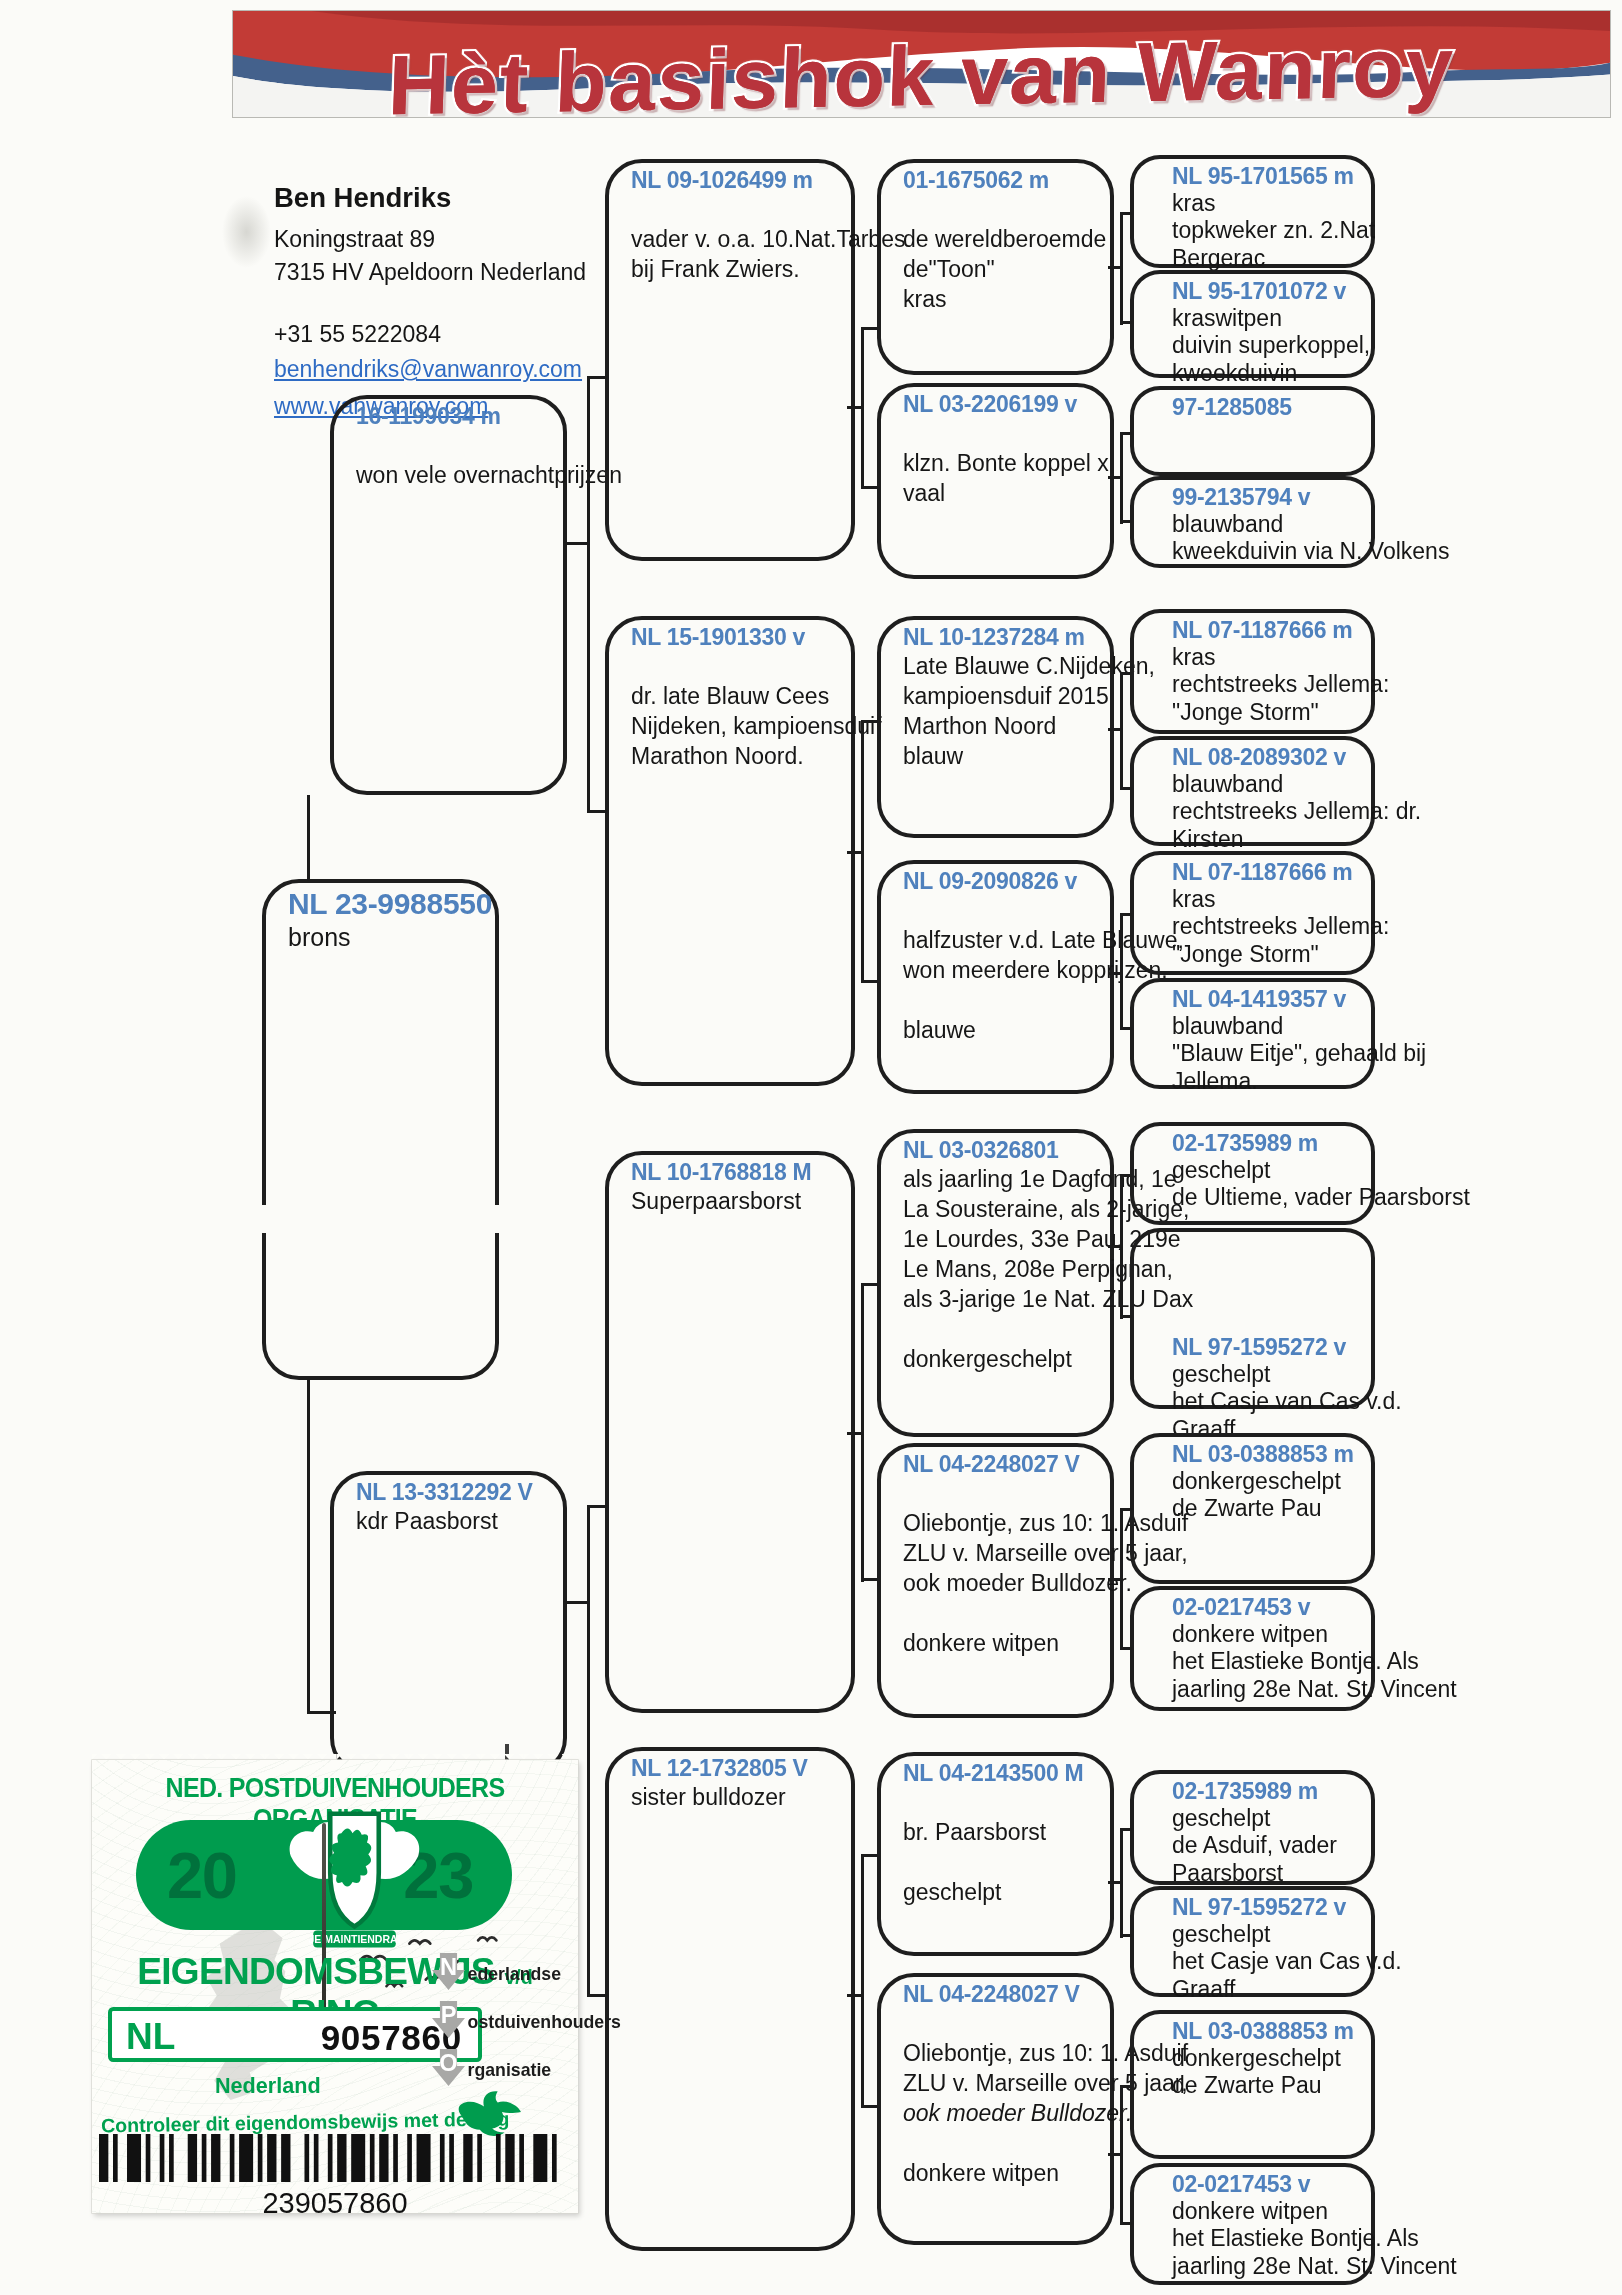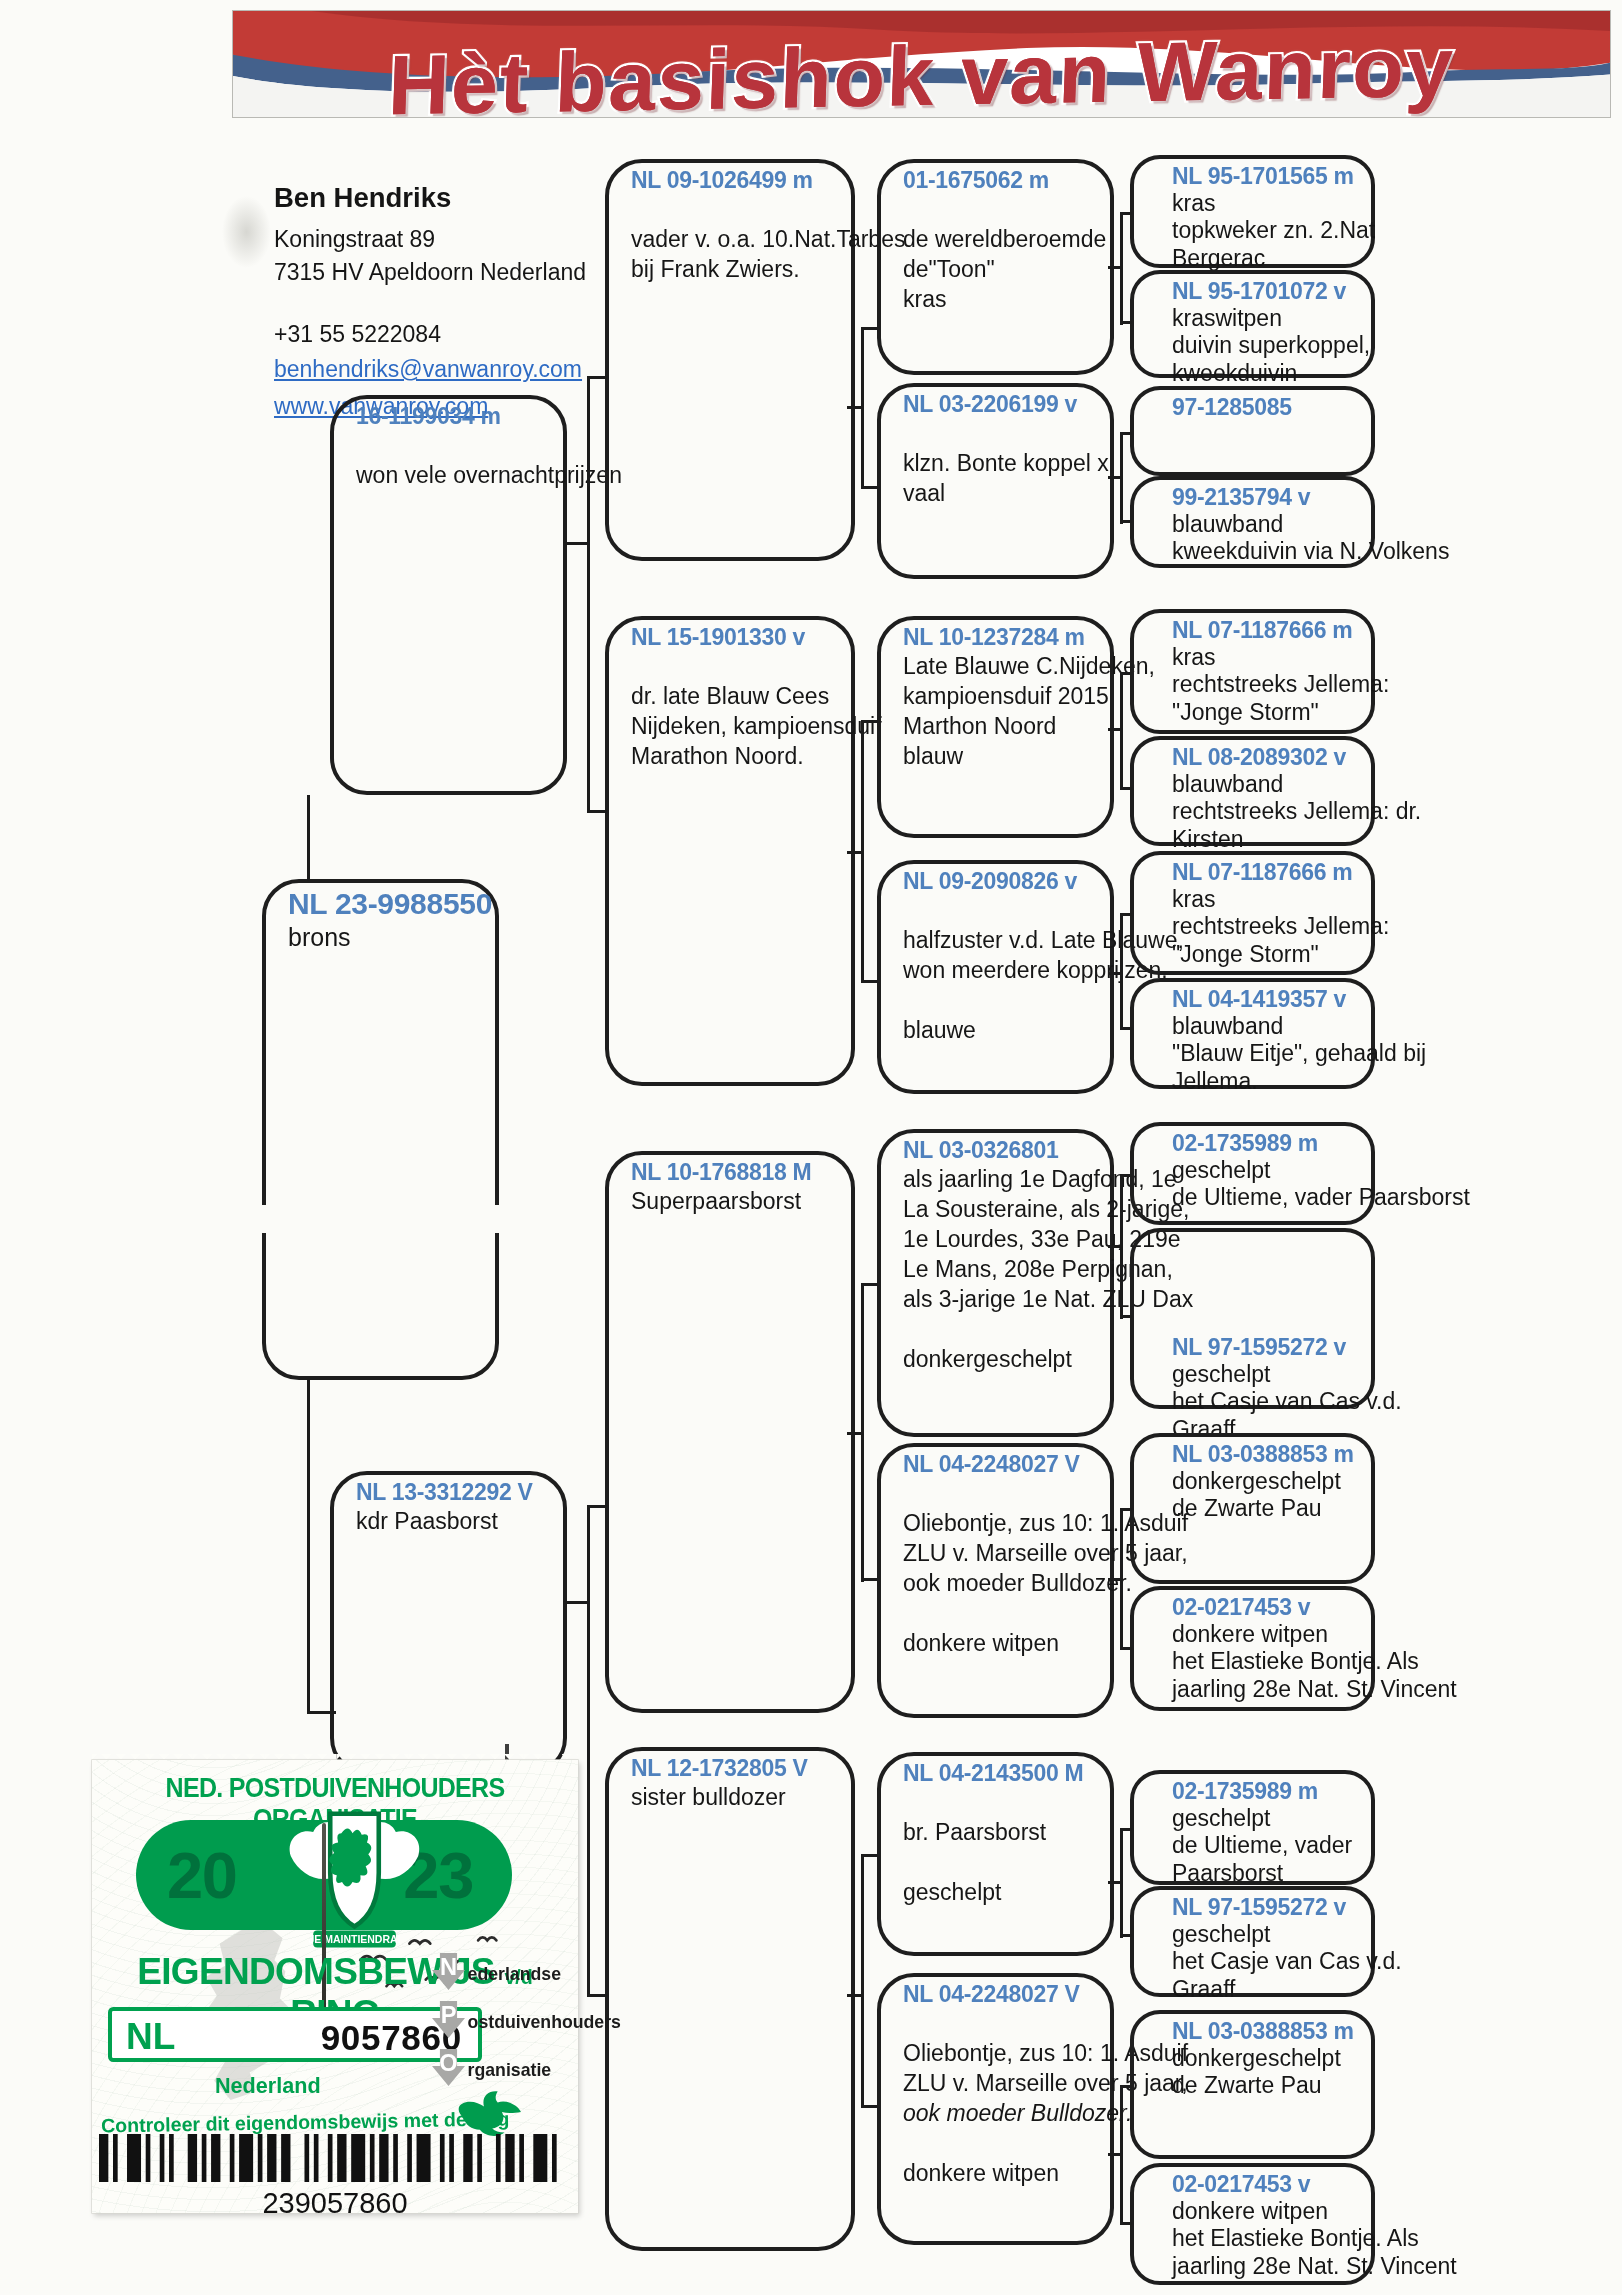--- a/index.html
+++ b/index.html
@@ -328,21 +328,21 @@
     <div class="blines">
         <div class="bline">donkere witpen</div>
         <div class="bline">het Elastieke Bontje. Als</div>
         <div class="bline">jaarling 28e Nat. St. Vincent</div>
       </div>
   </div>
   <div class="pbox small" style="left:1130px;top:1770px;width:245px;height:115px;">
     <div class="ring">02-1735989 m</div>
     <div class="blines">
         <div class="bline">geschelpt</div>
-        <div class="bline">de Ultieme, vader</div>
+        <div class="bline">de Asduif, vader</div>
         <div class="bline">Paarsborst</div>
       </div>
   </div>
   <div class="pbox small" style="left:1130px;top:1886px;width:245px;height:111px;">
     <div class="ring">NL 97-1595272 v</div>
     <div class="blines">
         <div class="bline">geschelpt</div>
         <div class="bline">het Casje van Cas v.d.</div>
         <div class="bline">Graaff</div>
       </div>

